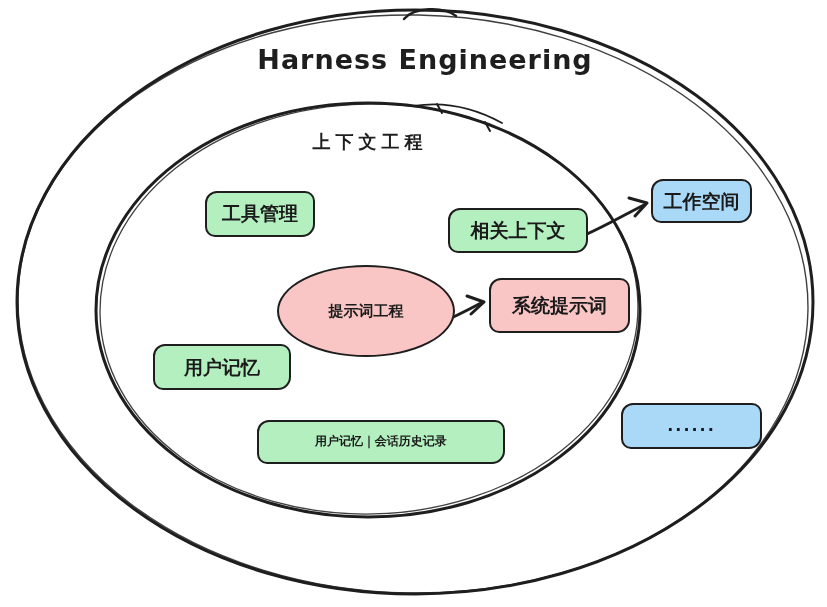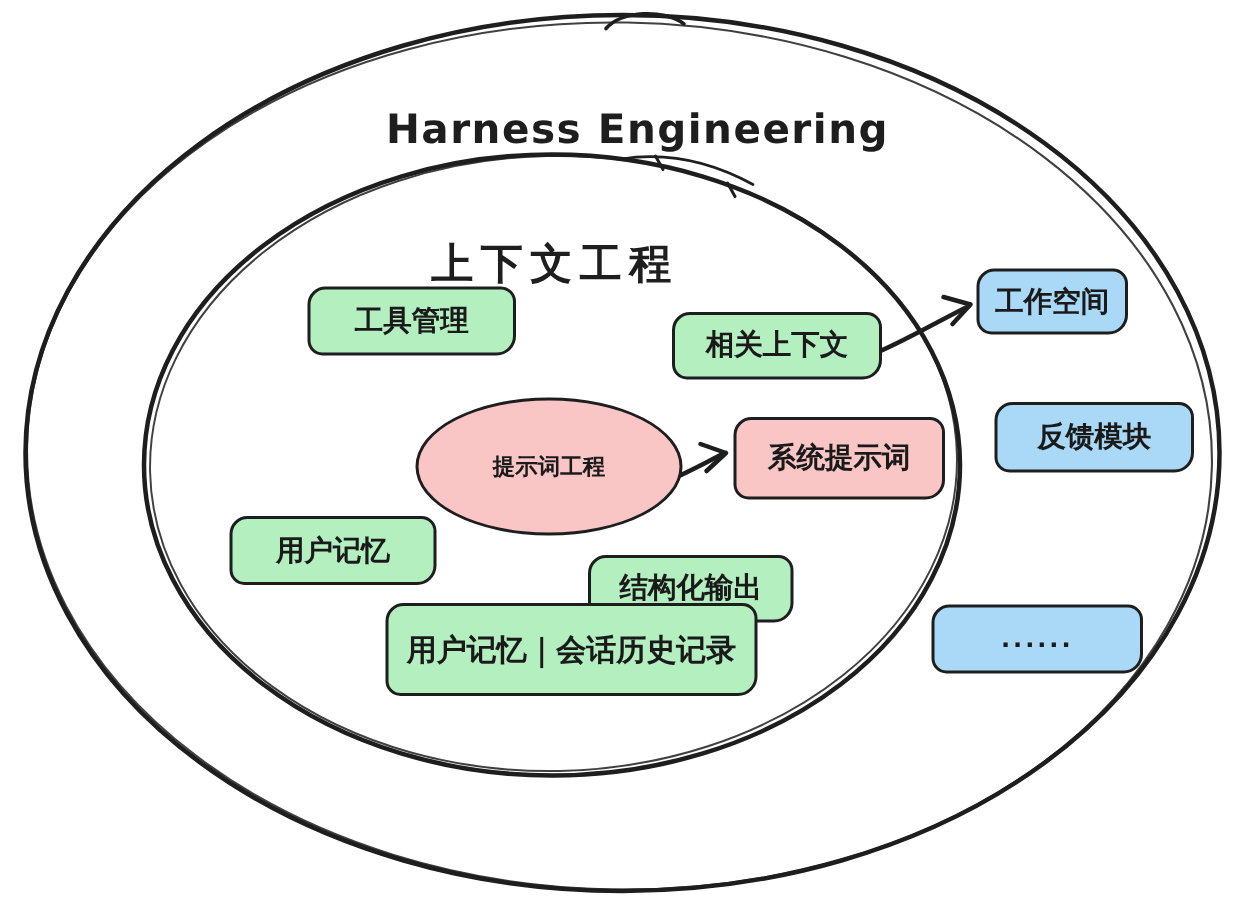--- a/index.html
+++ b/index.html
@@ -15,50 +15,49 @@
     overflow:hidden;
   }
   svg.strokes{position:absolute;left:0;top:0;}
   .stroke{stroke:var(--stroke,#1e1e1e);fill:none;stroke-linecap:round;}
 
   .title{
     position:absolute;
     text-align:center;
     font-weight:bold;
     color:var(--stroke,#1e1e1e);
-    margin-top:27px;
   }
   .title.outer{left:240px;top:44px;width:370px;font-size:27px;letter-spacing:1px;}
-  .title.inner{left:258px;top:130px;width:224px;font-size:28px;letter-spacing:5px;}
+  .title.inner{left:258px;top:130px;width:224px;font-size:18px;letter-spacing:5px;}
 
   .node{
     position:absolute;
     display:flex;align-items:center;justify-content:center;
     border:2.5px solid var(--stroke,#1e1e1e);
     font-size:19px;font-weight:600;
     box-sizing:border-box;
     text-align:center;
     line-height:1.1;
   }
   .node.rect{border-radius:12px 10px 13px 10px;}
   .node.green{background:var(--green,#b3efbf);}
   .node.pink{background:var(--pink,#f9c6c5);}
   .node.blue{background:var(--blue,#aad8f7);}
   .node.ellipse{border-radius:50%;font-size:15px;}
   .node.dots{font-size:16px;letter-spacing:2px;font-weight:bold;}
 
   
-  #n-tool      {left:205px;top:191px;width:139px;height:46px;}
+  #n-tool      {left:205px;top:191px;width:110px;height:46px;font-family:Liberation Serif, serif;}
   #n-agent     {left:128px;top:272px;width:138px;height:47px;}
   #n-ctxmgmt   {left:153px;top:344px;width:138px;height:46px;}
   #n-prompt    {left:277px;top:265px;width:178px;height:92px;}
   #n-related   {left:448px;top:208px;width:140px;height:45px;}
   #n-sysprompt {left:489px;top:278px;width:141px;height:55px;}
   #n-structout {left:392px;top:370px;width:137px;height:45px;}
-  #n-usermem   {left:257px;top:402px;width:248px;height:62px;font-size:20px;}
+  #n-usermem   {left:257px;top:420px;width:248px;height:44px;font-size:12px;}
   #n-workspace {left:651px;top:179px;width:101px;height:44px;}
   #n-feedback  {left:663px;top:268px;width:133px;height:47px;}
   #n-ellipsis  {left:621px;top:403px;width:141px;height:46px;}
 </style>
 </head>
 <body>
 
 <div class="canvas">
 
   <svg class="strokes" width="827" height="607" viewBox="0 0 827 607">
@@ -82,20 +81,18 @@
   </svg>
 
   <div class="title outer">Harness Engineering</div>
   <div class="title inner">上下文工程</div>
 
   <div id="n-tool" class="node rect green">工具管理</div>
   <div id="n-ctxmgmt" class="node rect green">用户记忆</div>
   <div id="n-prompt" class="node ellipse pink">提示词工程</div>
   <div id="n-related" class="node rect green">相关上下文</div>
   <div id="n-sysprompt" class="node rect pink">系统提示词</div>
-  <div id="n-structout" class="node rect green">结构化输出</div>
   <div id="n-usermem" class="node rect green">用户记忆｜会话历史记录</div>
 
   <div id="n-workspace" class="node rect blue">工作空间</div>
-  <div id="n-feedback" class="node rect blue">反馈模块</div>
   <div id="n-ellipsis" class="node rect blue dots">......</div>
 
 </div>
 
 </body></html>

